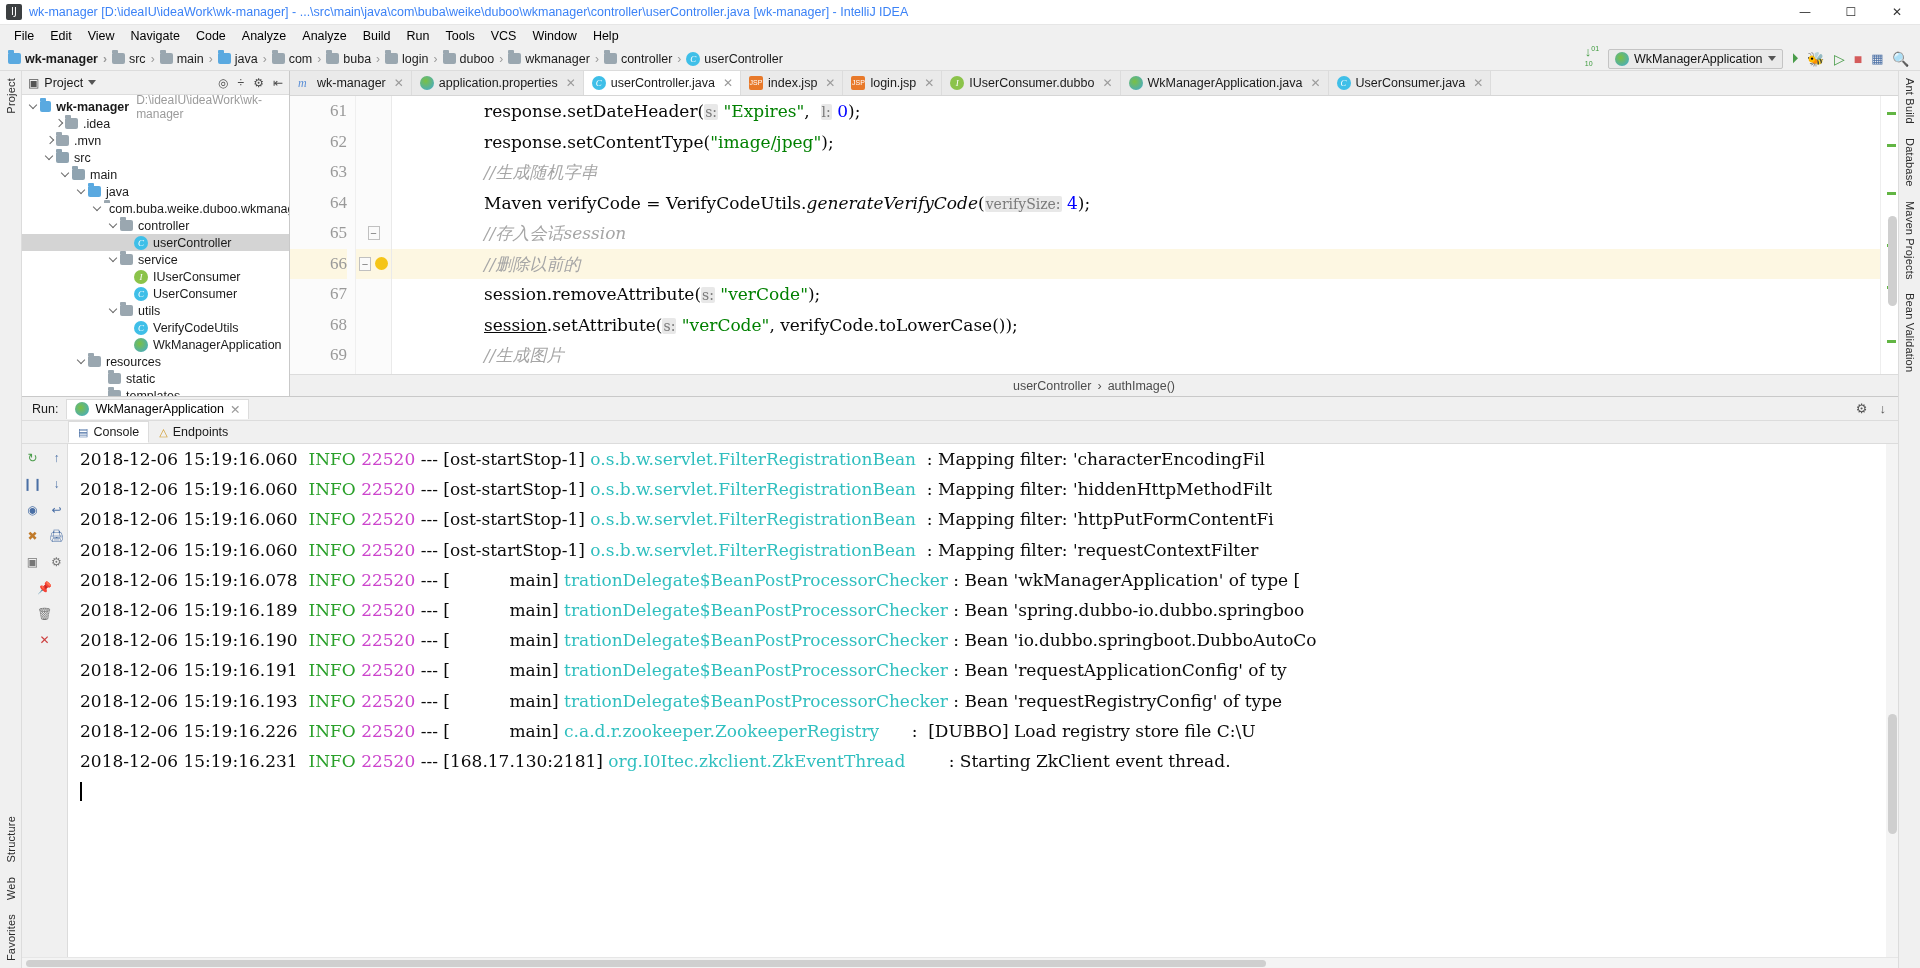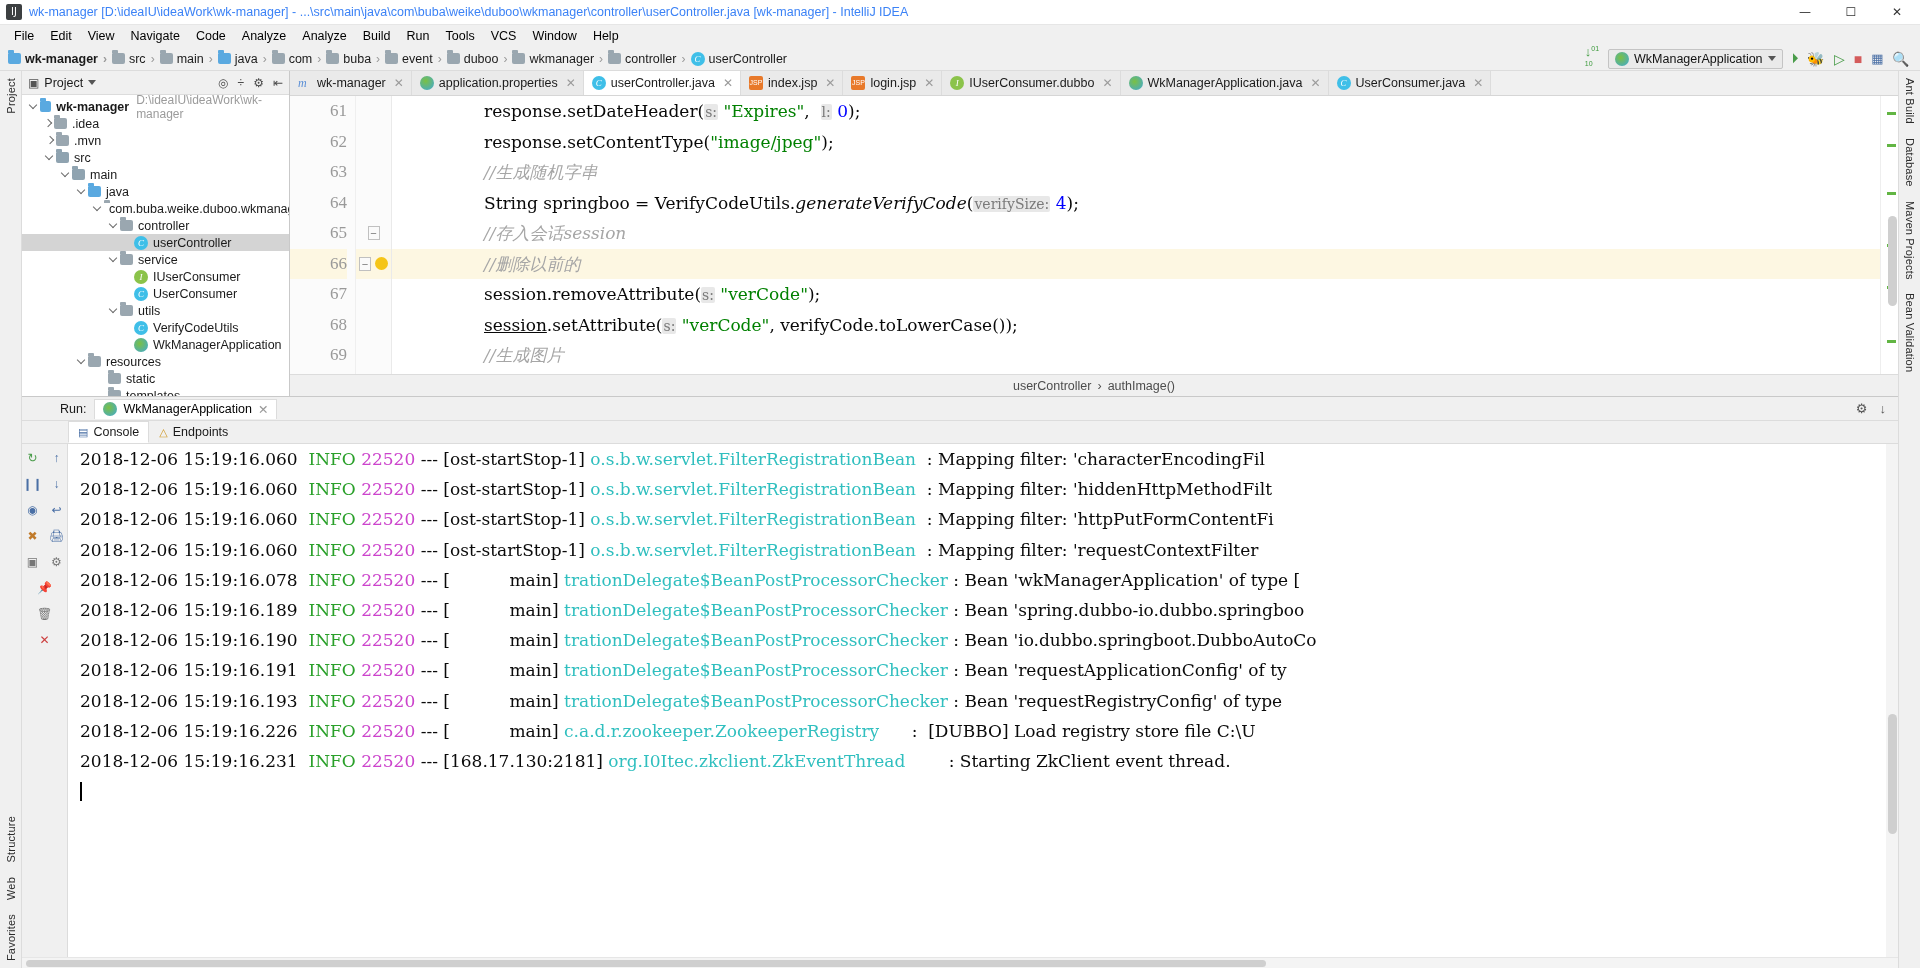--- a/index.html
+++ b/index.html
@@ -143,21 +143,21 @@
                        display:flex; align-items:center; justify-content:center; gap:6px;
                        font-size:12.5px; color:#4d4d4d; flex:none; }
 
   .minimap { width: 18px; background:#fff; border-left:1px solid #eee; flex:none; position:relative; }
   .mm-mark { position:absolute; right:2px; width:9px; height:3px; background:#62b543; }
 
   
   .run-pane { flex:1; display:flex; flex-direction:column; min-height:0; background:#fff; }
   .run-header { height:24px; background:#f0f0f0; display:flex; align-items:center; padding-left:10px;
                 gap:8px; border-bottom:1px solid #dcdcdc; flex:none;}
-  .run-label { font-size:12.5px; color:#1a1a1a;margin-left:28px; }
+  .run-label { font-size:12.5px; color:#1a1a1a; }
   .run-tab { display:flex; align-items:center; gap:6px; background:#fff; padding:2px 8px;
              font-size:12.5px; border:1px solid #dcdcdc; border-bottom:none; }
   .run-hdr-right { margin-left:auto; display:flex; align-items:center; gap:12px; padding-right:12px; color:#555;}
 
   .run-tabs2 { height: 23px; background:#f0f0f0; display:flex; align-items:flex-end; padding-left:46px;
                border-bottom:1px solid #dcdcdc; flex:none;}
   .rt { display:flex; align-items:center; gap:5px; font-size:12.5px; color:#1a1a1a;
         padding:3px 9px; border:1px solid transparent; }
   .rt.active { background:#fff; border-color:#dcdcdc; border-bottom-color:#fff; }
 
@@ -237,21 +237,21 @@
       <span>com</span>
       <span class="sep">›</span>
     </div>
     <div class="crumb">
       <span class="ico folder"></span>
       <span>buba</span>
       <span class="sep">›</span>
     </div>
     <div class="crumb">
       <span class="ico folder"></span>
-      <span>event</span>
+      <span>login</span>
       <span class="sep">›</span>
     </div>
     <div class="crumb">
       <span class="ico folder"></span>
       <span>duboo</span>
       <span class="sep">›</span>
     </div>
     <div class="crumb">
       <span class="ico folder"></span>
       <span>wkmanager</span>
@@ -310,21 +310,21 @@
           </div>
           <div class="tree">
 
             <div class="trow" style="padding-left:6px">
               <span class="twist d"></span>
               <span class="folder blue"></span>
               <span class="tlabel" style="font-weight:bold">wk-manager</span>
               <span class="tpath">D:\ideaIU\ideaWork\wk-manager</span>
             </div>
 
-            <div class="trow" style="padding-left:20px">
+            <div class="trow" style="padding-left:31px">
               <span class="twist r"></span>
               <span class="folder"></span>
               <span class="tlabel">.idea</span>
             </div>
 
             <div class="trow" style="padding-left:22px">
               <span class="twist r"></span>
               <span class="folder"></span>
               <span class="tlabel">.mvn</span>
             </div>
@@ -489,21 +489,21 @@
               <div class="fold"></div>
                 <div class="fold"></div>
                 <div class="fold"></div>
                 <div class="fold"></div>
             </div>
 
             <div class="code-lines">
               <div class="cl"><span>response.setDateHeader(</span><span class="hint">s:</span><span> </span><span class="str">"Expires"</span><span>,&nbsp; </span><span class="hint">l:</span><span> </span><span class="num">0</span><span>);</span></div>
               <div class="cl"><span>response.setContentType(</span><span class="str">"image/jpeg"</span><span>);</span></div>
               <div class="cl"><span class="cmt">//生成随机字串</span></div>
-              <div class="cl"><span>String springboo = VerifyCodeUtils.</span><span class="ital">generateVerifyCode</span><span>(</span><span class="hint">verifySize:</span><span> </span><span class="num">4</span><span>);</span></div>
+              <div class="cl"><span>Maven verifyCode = VerifyCodeUtils.</span><span class="ital">generateVerifyCode</span><span>(</span><span class="hint">verifySize:</span><span> </span><span class="num">4</span><span>);</span></div>
               <div class="cl"><span class="cmt">//存入会话session</span></div>
               <div class="cl hl"><span class="cmt">//删除以前的</span></div>
               <div class="cl"><span>session.removeAttribute(</span><span class="hint">s:</span><span> </span><span class="str">"verCode"</span><span>);</span></div>
               <div class="cl"><span class="uline">session</span><span>.setAttribute(</span><span class="hint">s:</span><span> </span><span class="str">"verCode"</span><span>, verifyCode.toLowerCase());</span></div>
               <div class="cl"><span class="cmt">//生成图片</span></div>
               <div class="cl"></div>
             </div>
 
             <div class="minimap">
               <div class="mm-mark" style="top:16px"></div>

